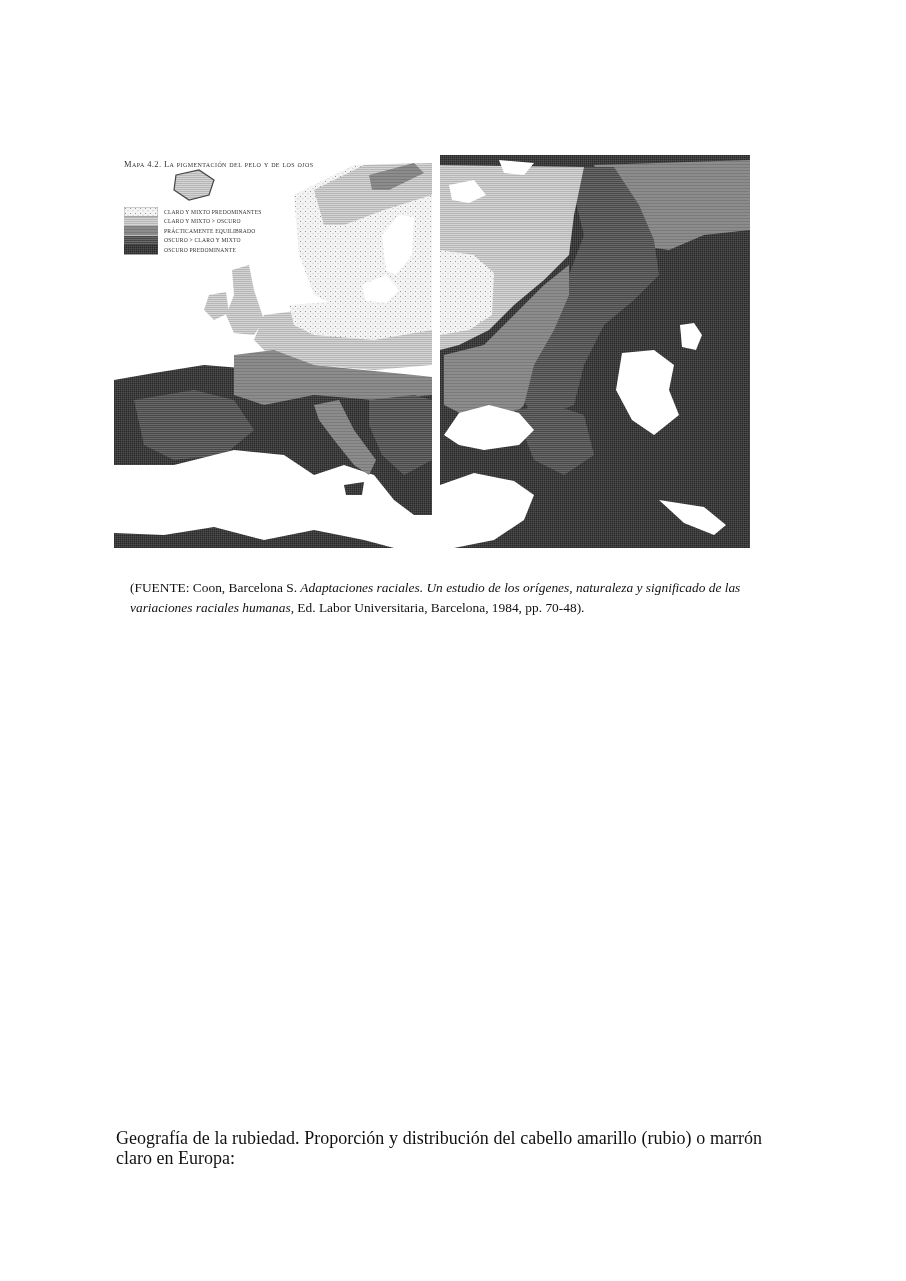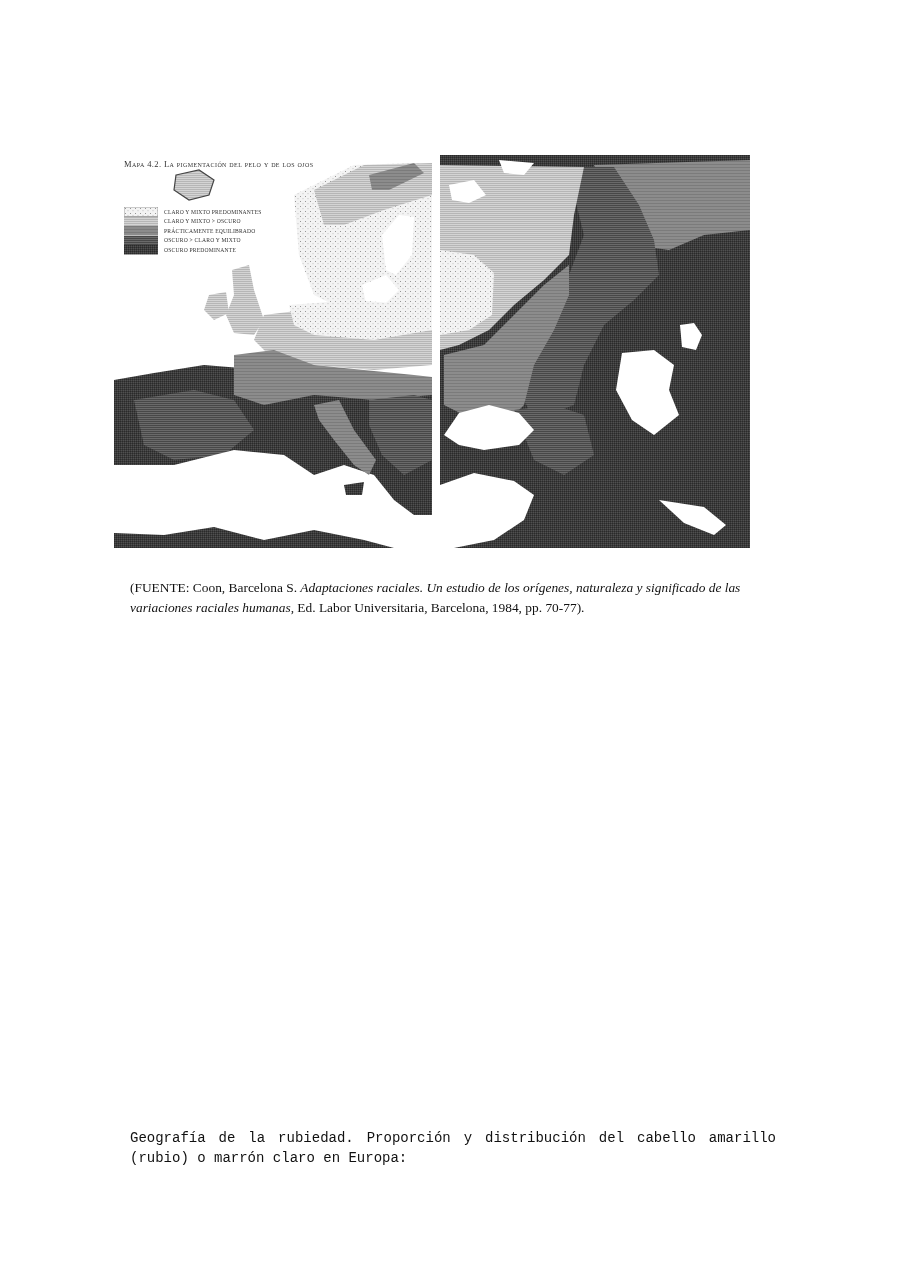--- a/index.html
+++ b/index.html
@@ -6,21 +6,21 @@
   body { width:906px; height:1281px; position:relative; overflow:hidden; font-family:"Liberation Serif", serif; color:#111; }
   .map-wrap { position:absolute; left:114px; top:113px; width:638px; height:393px;margin-top:42px; }
   .map-svg { position:absolute; left:0; top:0; width:638px; height:393px; }
   .map-title { position:absolute; left:10px; top:4px; font-family:"Liberation Serif", serif; font-size:8.5px; letter-spacing:0.4px; color:#333; font-variant:small-caps; }
   .legend { position:absolute; left:10px; top:52px; }
   .legend-row { display:flex; align-items:center; height:9.5px; }
   .legend-swatch { width:34px; height:9.5px; margin-right:6px; }
   .legend-label { font-size:5.6px; letter-spacing:0.2px; color:#333; font-family:"Liberation Serif", serif; text-transform:uppercase; white-space:nowrap; }
   .caption { position:absolute; left:130px; top:578px; width:646px; font-size:13.4px; line-height:20px; }
   .caption i { font-style:italic; }
-  .para { position:absolute; left:130px; top:1128px; width:646px; font-size:14px; line-height:20px; text-align:justify; text-align-last:left;font-family:Liberation Mono, monospace; }
+  .para { position:absolute; left:116px; top:1128px; width:646px; font-size:18px; line-height:20px; text-align:justify; text-align-last:left; }
 </style>
 </head>
 <body>
 
 <div class="map-wrap">
   <svg class="map-svg" viewBox="0 0 638 393" xmlns="http://www.w3.org/2000/svg">
     <defs>
       <pattern id="pDots" width="5" height="5" patternUnits="userSpaceOnUse">
         <rect width="5" height="5" fill="#f3f3f3"></rect>
         <circle cx="1.5" cy="1.5" r="0.5" fill="#777"></circle>
@@ -143,15 +143,15 @@
     </div>
     <div class="legend-row">
       <svg class="legend-swatch" viewBox="0 0 34 9.5">
           <rect width="34" height="9.5" fill="url(#pDark)"></rect>
         </svg>
       <span class="legend-label">Oscuro predominante</span>
     </div>
   </div>
 </div>
 
-<div class="caption"><span>(FUENTE: Coon, Barcelona S. </span><i>Adaptaciones raciales. Un estudio de los orígenes, naturaleza y significado de las variaciones raciales humanas</i><span>, Ed. Labor Universitaria, Barcelona, 1984, pp.  70-77).</span></div>
+<div class="caption"><span>(FUENTE: Coon, Barcelona S. </span><i>Adaptaciones raciales. Un estudio de los orígenes, naturaleza y significado de las variaciones raciales humanas</i><span>, Ed. Labor Universitaria, Barcelona, 1984, pp.  70-48).</span></div>
 
 <div class="para">Geografía de la rubiedad. Proporción y distribución del cabello amarillo (rubio) o marrón claro en Europa:</div>
 
 </body></html>

